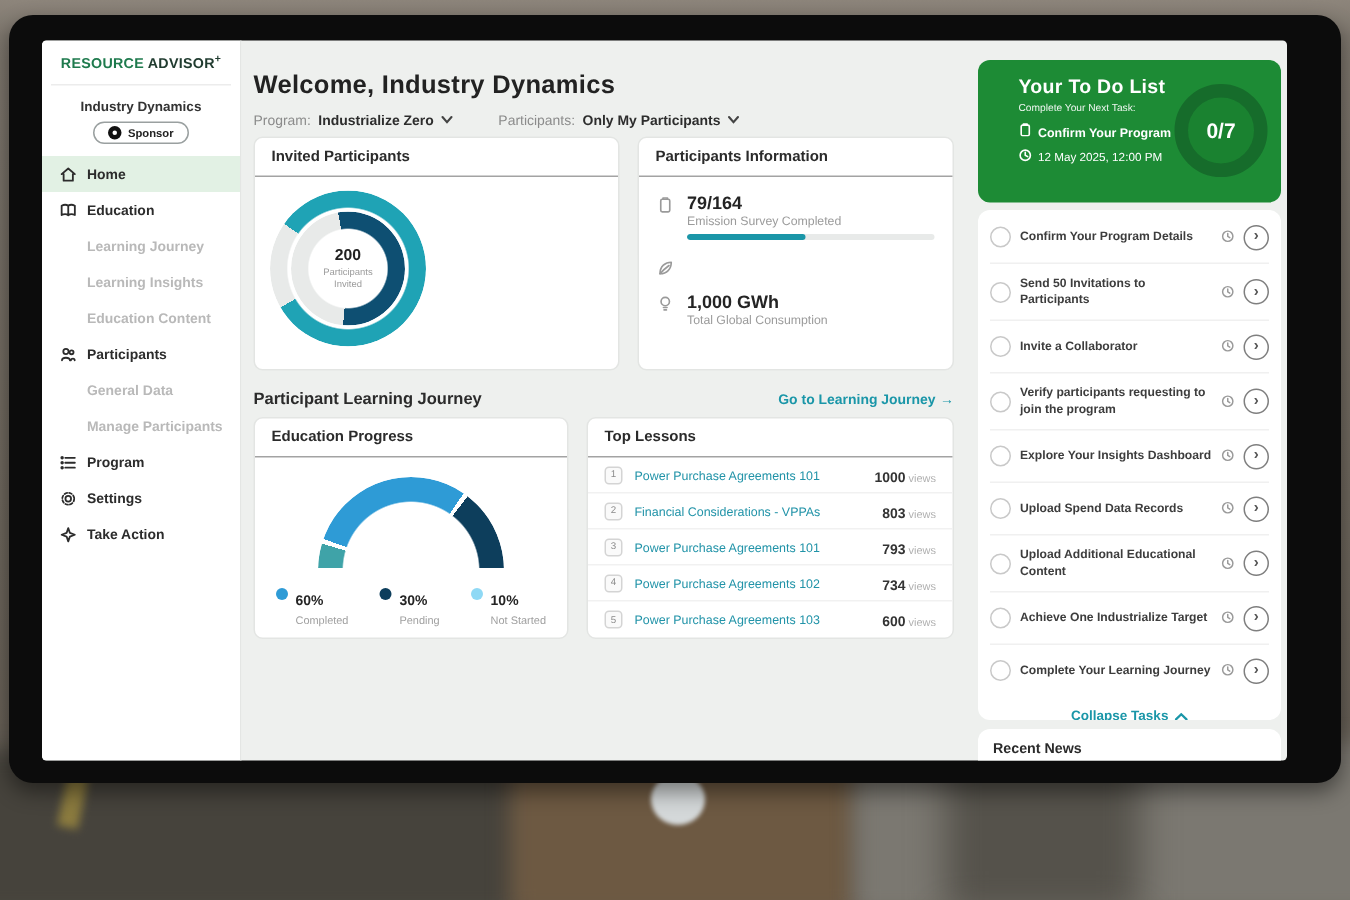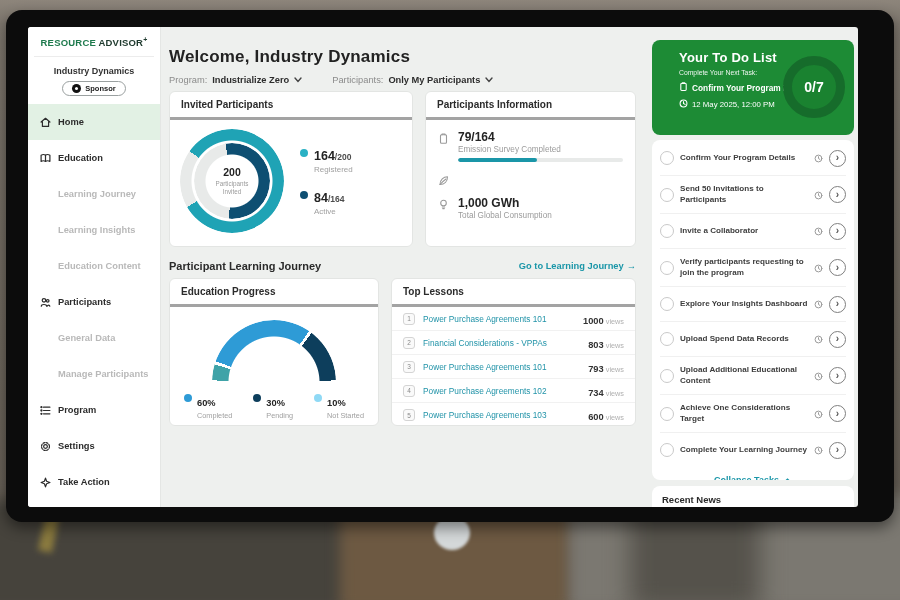--- a/index.html
+++ b/index.html
@@ -23,41 +23,41 @@
   .sidebar { width:133px; min-width:133px; background:#ffffff; border-right:1px solid #e4e6e4; padding-top:9px; }
   .logo { text-align:center; font-size:9.5px; font-weight:bold; letter-spacing:.2px;
           padding-bottom:8px; border-bottom:1px solid #ececec; margin:0 6px; }
   .logo .res { color:#1e7a4d; } .logo .adv { color:#213c30; } .logo sup { font-size:7px; color:#213c30; }
   .org-name { text-align:center; font-size:9px; font-weight:bold; color:#333; margin-top:9px; }
   .sponsor { display:flex; justify-content:center; margin:5px 0 8px; }
   .sponsor-pill { display:inline-flex; align-items:center; gap:4px; border:1px solid #9aa0a0; border-radius:10px;
                   padding:2px 9px; font-size:7.5px; font-weight:bold; color:#222; background:#fff; }
   .sponsor-dot { width:9px; height:9px; border-radius:50%; background:#111; position:relative; }
   .sponsor-dot::after { content:""; position:absolute; left:3px; top:3px; width:3px; height:3px; border-radius:50%; background:#fff; }
-  .nav-item { display:flex; align-items:center; gap:7px; height:36px; padding-left:12px;
+  .nav-item { display:flex; align-items:center; gap:7px; height:24px; padding-left:12px;
               font-size:9.3px; font-weight:bold; color:#2c2c2c; cursor:pointer; }
   .nav-item.active { background:#e2f1e4; }
   .nav-item.sub { padding-left:30px; color:#b9b9b9; font-weight:bold; }
   .nav-icon { width:11px; height:11px; display:inline-flex; }
   .nav-icon svg { width:11px; height:11px; stroke:#2c2c2c; stroke-width:1.1; fill:none; stroke-linecap:round; stroke-linejoin:round; }
 
   
   .main { flex:1; padding:10px 12px 0 8px; }
   h1.welcome { font-size:17px; color:#222; margin:10px 0 8px; letter-spacing:.2px; }
   .filters { display:flex; gap:30px; align-items:center; }
   .filter { display:flex; align-items:center; gap:5px; font-size:9.3px; color:#8b8b8b; cursor:pointer; }
   .filter b { color:#2d2d2d; font-size:9.3px; }
   .chev-down svg { width:8px; height:6px; stroke:#444; stroke-width:1.4; fill:none; stroke-linecap:round; }
   .section-row { display:flex; justify-content:space-between; align-items:center; margin-top:13px; }
   .section-title { font-size:11px; font-weight:bold; color:#2b2b2b; }
   .t-link { font-size:9.3px; font-weight:bold; color:#1a96a8; cursor:pointer; }
   .t-link .arr { margin-left:3px; }
   .cards-row { display:flex; gap:12px; margin-top:6px; }
   .card { background:#fff; border:1px solid #e3e5e3; border-radius:6px; }
-  .card-head { padding:7px 11px; border-bottom:3px solid #a3a3a3; font-size:10px; font-weight:bold; color:#2b2b2b; }
+  .card-head { padding:7px 11px; border-bottom:1px solid #a3a3a3; font-size:10px; font-weight:bold; color:#2b2b2b; }
 
   
   .card-invited { width:244px; height:156px; }
   .invited-body { display:flex; align-items:center; padding:9px 10px; }
   .donut { position:relative; width:104px; height:104px; }
   .ring { position:absolute; border-radius:50%;
           -webkit-mask:radial-gradient(farthest-side,transparent calc(100% - 12px),#000 calc(100% - 11px));
           mask:radial-gradient(farthest-side,transparent calc(100% - 12px),#000 calc(100% - 11px)); }
   .ring.outer { inset:0; }
   .ring.inner { inset:14px; }
@@ -259,36 +259,20 @@
             <div class="card-head">Invited Participants</div>
             <div class="invited-body">
               <div class="donut">
                 <div class="ring outer" style="background: conic-gradient(from 305deg, rgb(31, 163, 181) 0deg, rgb(31, 163, 181) 295deg, rgb(232, 234, 233) 295deg, rgb(232, 234, 233) 360deg);"></div>
                 <div class="ring inner" style="background: conic-gradient(from 350deg, rgb(14, 79, 114) 0deg, rgb(14, 79, 114) 195deg, rgb(232, 234, 233) 195deg, rgb(232, 234, 233) 360deg);"></div>
                 <div class="donut-center">
                   <b>200</b>
                   <span>Participants Invited</span>
                 </div>
               </div>
-              <div class="donut-legend">
-                <div class="dl-item">
-                  <span class="dl-dot" style="background: rgb(42, 177, 196);"></span>
-                  <span>
-                    <span class="dl-num">164</span><span class="dl-denom">/200</span>
-                    <div class="dl-label">Registered</div>
-                  </span>
-                </div>
-                <div class="dl-item">
-                  <span class="dl-dot" style="background: rgb(14, 79, 114);"></span>
-                  <span>
-                    <span class="dl-num">84</span><span class="dl-denom">/164</span>
-                    <div class="dl-label">Active</div>
-                  </span>
-                </div>
-              </div>
             </div>
           </div>
 
           <div class="card card-info">
             <div class="card-head">Participants Information</div>
             <div class="info-body">
               <div class="info-row">
                 <span class="info-icon">
                     <svg viewBox="0 0 11 11">
                       <rect x="2.5" y="1.8" width="6" height="8.4" rx="1"></rect>
@@ -473,21 +457,21 @@
             <span class="task-check"></span>
             <span class="task-label">Upload Additional Educational Content</span>
             <span class="task-clock"><svg viewBox="0 0 10 10">
                   <circle cx="5" cy="5" r="3.8"></circle>
                   <path d="M5 3 V5 L6.5 6"></path>
                 </svg></span>
             <span class="task-go">›</span>
           </div>
           <div class="task-row">
             <span class="task-check"></span>
-            <span class="task-label">Achieve One Considerations Target</span>
+            <span class="task-label">Achieve One Industrialize Target</span>
             <span class="task-clock"><svg viewBox="0 0 10 10">
                   <circle cx="5" cy="5" r="3.8"></circle>
                   <path d="M5 3 V5 L6.5 6"></path>
                 </svg></span>
             <span class="task-go">›</span>
           </div>
           <div class="task-row">
             <span class="task-check"></span>
             <span class="task-label">Complete Your Learning Journey</span>
             <span class="task-clock"><svg viewBox="0 0 10 10">

